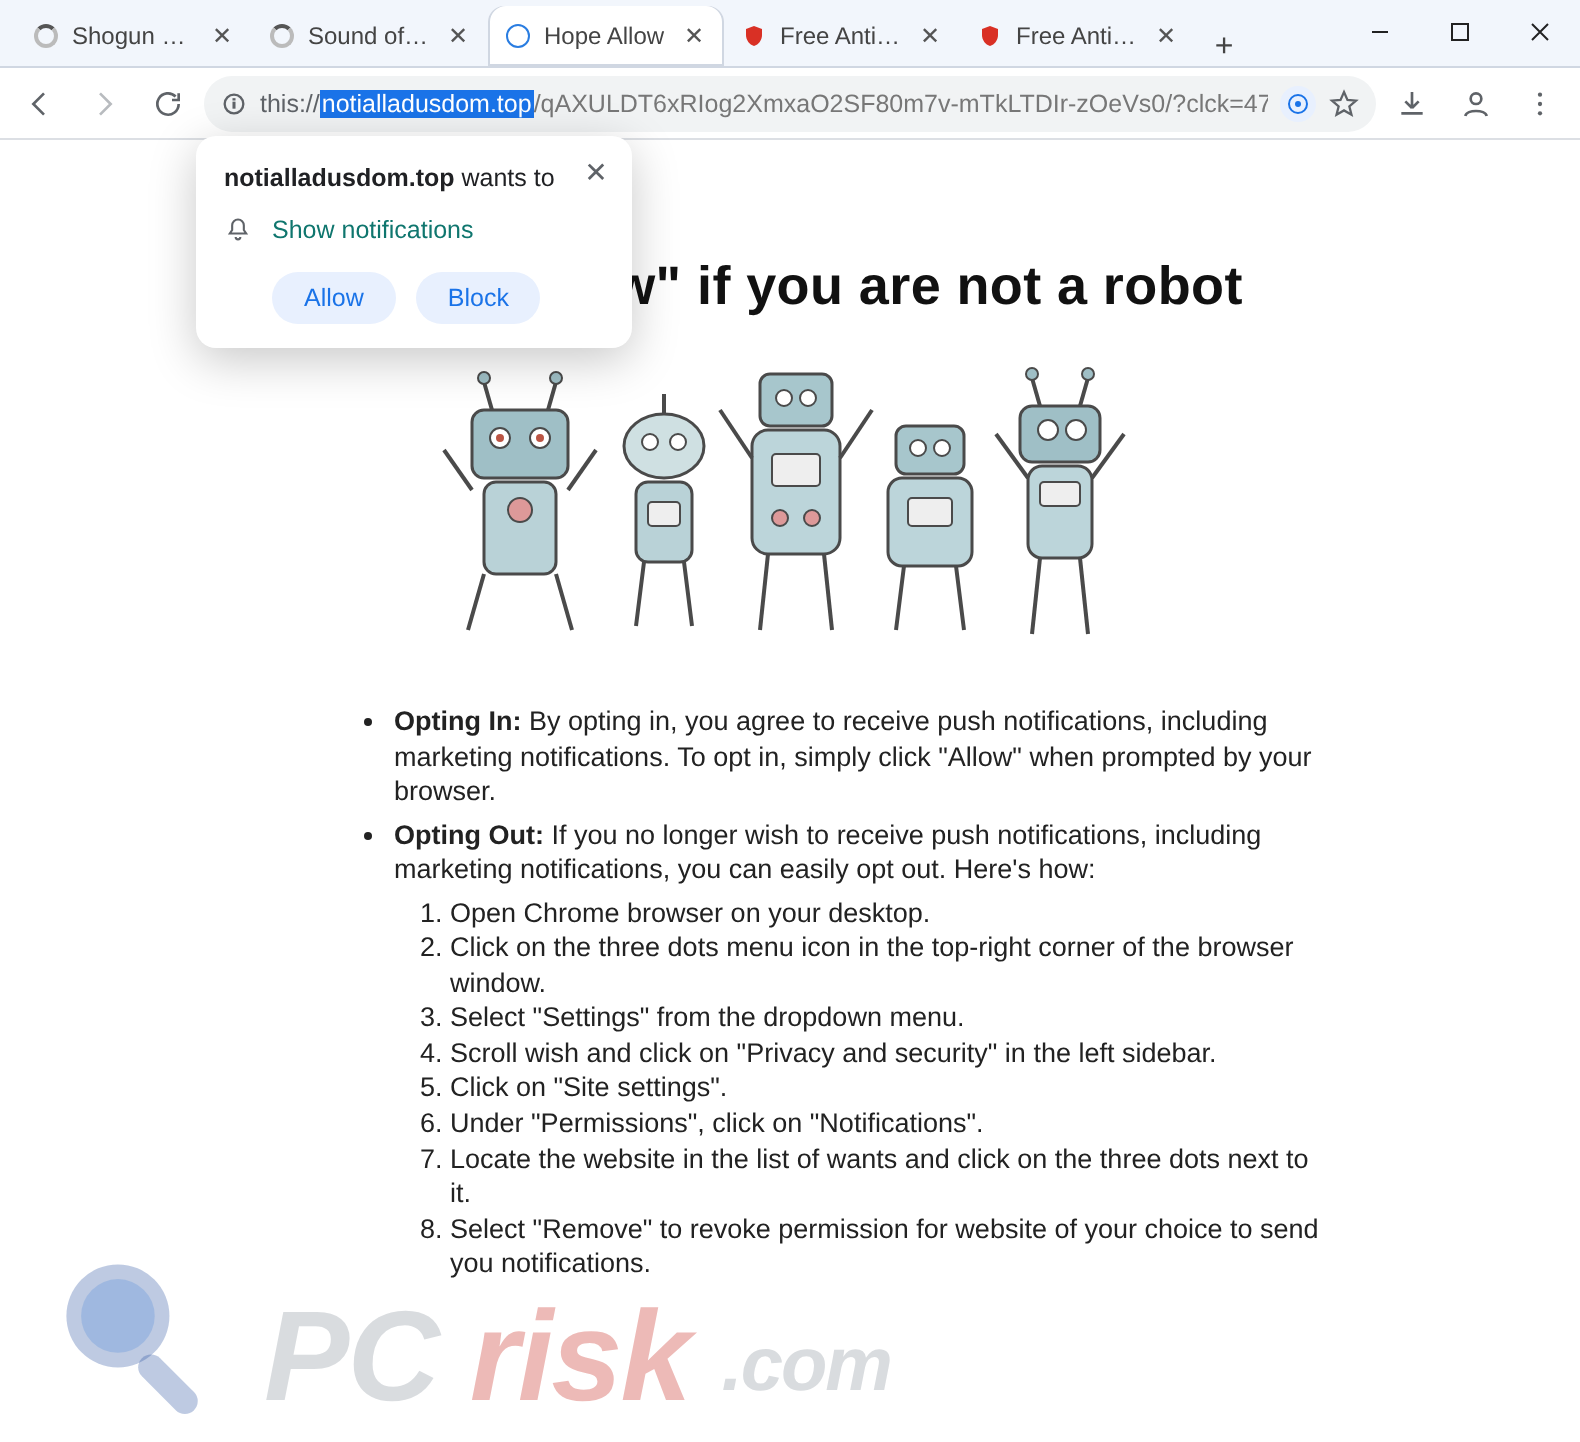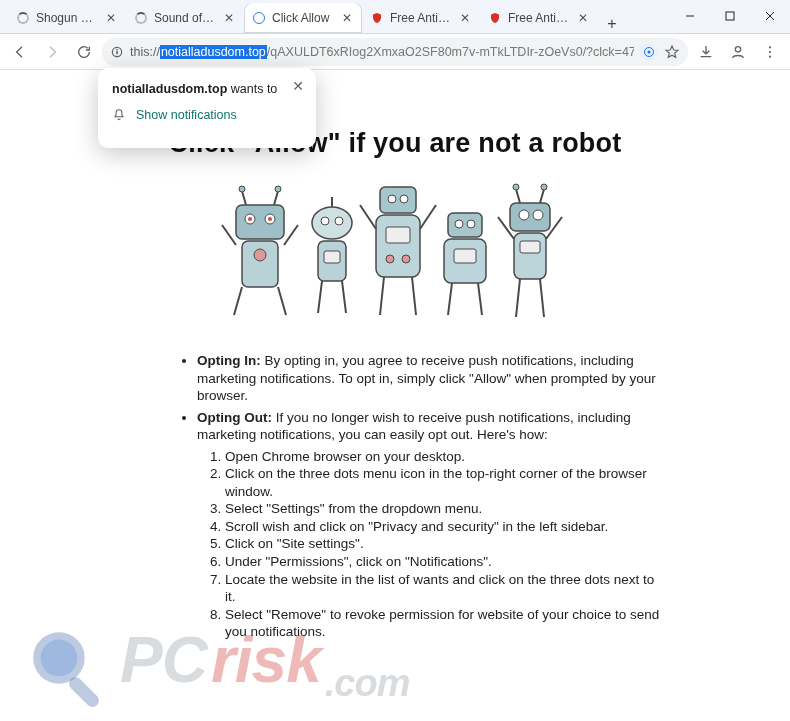--- a/index.html
+++ b/index.html
@@ -52,21 +52,21 @@
   
   .popup { position: absolute; left: 98px; top: 68px; width: 218px; background: #fff; border-radius: 10px; box-shadow: 0 6px 24px rgba(0,0,0,.22); padding: 14px 14px 12px; font-size: 12.5px; color: #202124; }
   .popup .ptitle { font-weight: 600; margin-bottom: 12px; }
   .popup .pclose { position: absolute; right: 10px; top: 10px; color: #5f6368; width: 16px; height: 16px; display: flex; align-items: center; justify-content: center; font-size: 14px; }
   .popup .prow { display: flex; align-items: center; gap: 10px; color: #0f766e; margin-bottom: 14px; }
   .popup .prow svg { width: 14px; height: 14px; }
   .popup .pbtns { display: flex; gap: 10px; justify-content: flex-start; padding-left: 24px; }
   .popup .pbtn { background: #e8f0fe; color: #1a73e8; font-weight: 500; font-size: 12.5px; padding: 6px 16px; border-radius: 16px; border: none; }
 
   
-  .watermark { position: absolute; left: 24px; bottom: 6px; font-family: Arial, sans-serif; font-size: 64px; font-weight: 800; color: rgba(130,140,150,.30); letter-spacing: -1px; display: flex; align-items: flex-start; gap: 4px; font-style: italic; pointer-events: none; }
+  .watermark { position: absolute; left: 24px; bottom: 6px; font-family: Arial, sans-serif; font-size: 64px; font-weight: 800; color: rgba(130,140,150,.30); letter-spacing: -1px; display: flex; align-items: flex-end; gap: 16px; font-style: italic; pointer-events: none; }
   .watermark .mag { width: 92px; height: 92px; position: relative; }
   .watermark .risk { color: rgba(200,40,30,.32); font-style: italic; }
   .watermark .dotcom { font-size: 38px; font-weight: 700; color: rgba(130,140,150,.30); align-self: flex-end; margin-bottom: 10px; }
 </style>
 </head>
 <body>
 
 <div class="titlebar">
   <div class="tabstrip">
     <div class="tab">
@@ -80,21 +80,21 @@
       <span class="ticon">
           <span class="spinner"></span>
         </span>
       <span class="tlabel">Sound of Hope: Th</span>
       <span class="tclose">✕</span>
     </div>
     <div class="tab active">
       <span class="ticon">
           <span class="globe"></span>
         </span>
-      <span class="tlabel">Click Allow</span>
+      <span class="tlabel">Hope Allow</span>
       <span class="tclose">✕</span>
     </div>
     <div class="tab">
       <span class="ticon">
         <svg class="shield" viewBox="0 0 24 24">
             <path fill="#d93025" d="M12 2 4 5v6c0 5 3.4 9.7 8 11 4.6-1.3 8-6 8-11V5l-8-3z"></path>
           </svg>
       </span>
       <span class="tlabel">Free Antivirus 202</span>
       <span class="tclose">✕</span>
@@ -300,13 +300,17 @@
 
 <div class="popup">
   <div class="pclose">✕</div>
   <div class="ptitle"><span>notialladusdom.top</span><span style="font-weight:400"> wants to</span></div>
   <div class="prow">
     <svg viewBox="0 0 24 24">
         <path fill="none" stroke="#5f6368" stroke-width="1.8" d="M12 3a5 5 0 0 0-5 5v4l-2 3h14l-2-3V8a5 5 0 0 0-5-5zM10 18a2 2 0 0 0 4 0"></path>
       </svg>
     <span>Show notifications</span>
   </div>
+  <div class="pbtns">
+    <button class="pbtn">Allow</button>
+    <button class="pbtn">Block</button>
+  </div>
 </div>
 
 </body></html>

